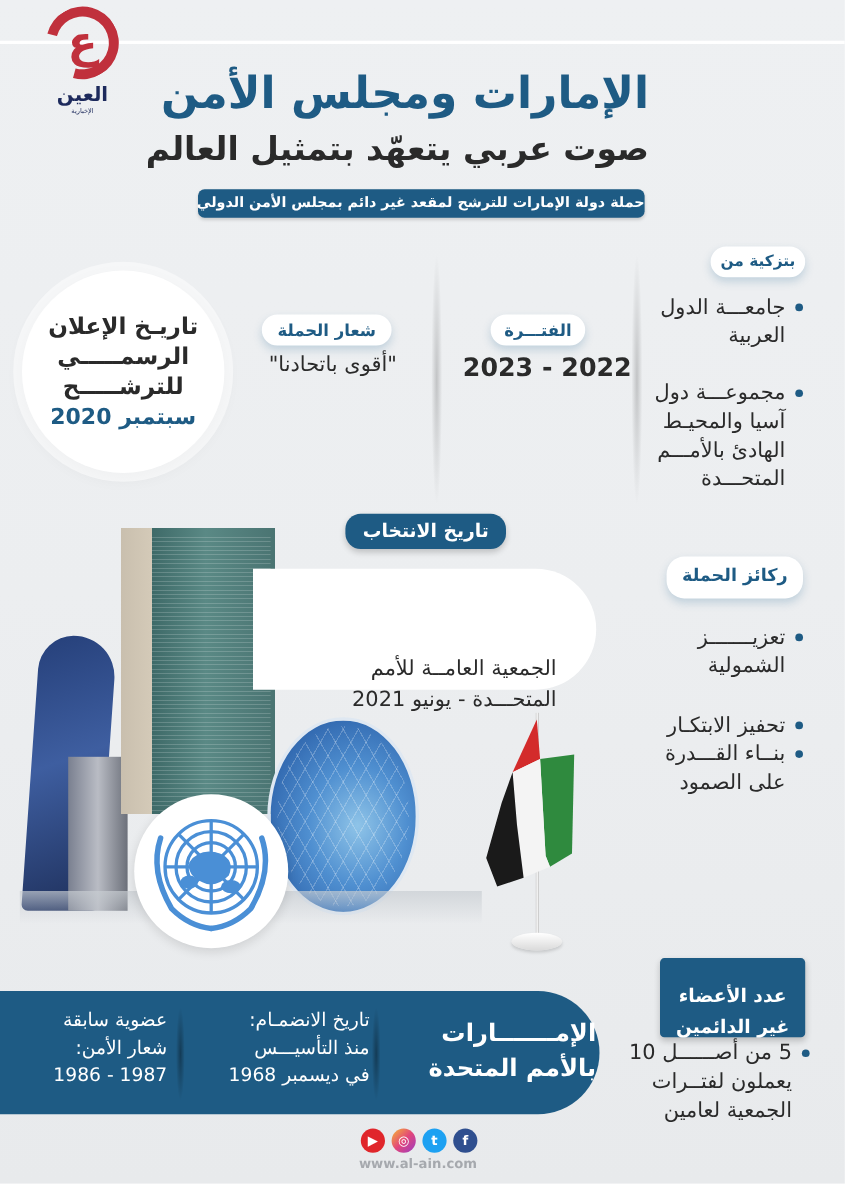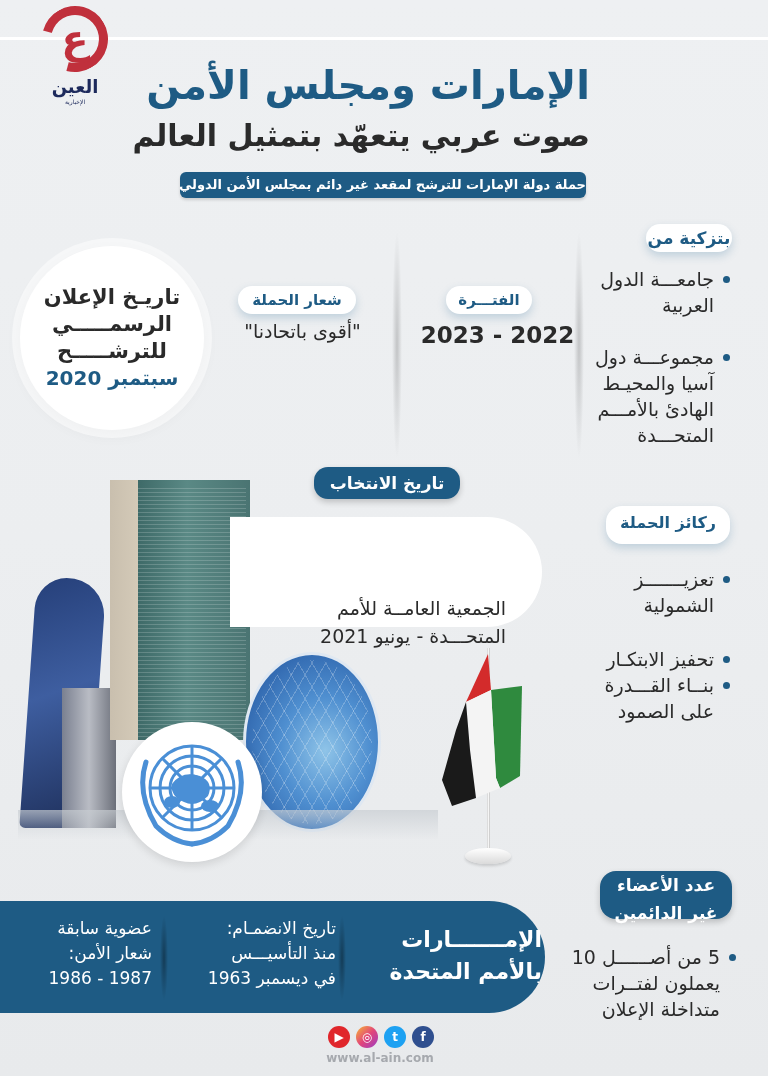--- a/index.html
+++ b/index.html
@@ -110,21 +110,21 @@
   <div class="logo-sub">الإخبارية</div>
 </div>
 
 <div class="abs title rtl">الإمارات ومجلس الأمن</div>
 <div class="abs subtitle rtl">صوت عربي يتعهّد بتمثيل العالم</div>
 <div class="abs banner rtl">حملة دولة الإمارات للترشح لمقعد غير دائم بمجلس الأمن الدولي</div>
 
 <div class="abs vshadow" style="left:392px; top:230px; height:230px;"></div>
 <div class="abs vshadow" style="left:574px; top:230px; height:230px;"></div>
 
-<div class="abs pill-light rtl" style="right:36px; top:224px; width:86px; height:28px; line-height:28px; font-size:17px;">بتزكية من</div>
+<div class="abs pill-light rtl" style="right:36px; top:224px; width:86px; height:28px; line-height:28px; font-size:14px;">بتزكية من</div>
 <div class="abs list rtl" style="top:266px;">
   <div class="list-item">
     <span class="bullet"></span>
     <div>جامعـــة الدول</div>
     <div>العربية</div>
   </div>
   <div class="list-item" style="margin-top:26px;">
     <span class="bullet"></span>
     <div>مجموعـــة دول</div>
     <div>آسيا والمحيـط</div>
@@ -207,43 +207,43 @@
     <span class="bullet"></span>
     <div>تحفيز الابتكـار</div>
   </div>
   <div class="list-item" style="">
     <span class="bullet"></span>
     <div>بنــاء القـــدرة</div>
     <div>على الصمود</div>
   </div>
 </div>
 
-<div class="abs pill-dark rtl" style="right:36px; top:871px; width:132px; height:48px; border-radius:16px; font-size:17px; line-height:28px; padding-top:0;">
+<div class="abs pill-dark rtl" style="right:36px; top:871px; width:132px; height:72px; border-radius:4px; font-size:17px; line-height:28px; padding-top:21px;">
   <div>عدد الأعضاء</div>
   <div>غير الدائمين</div>
 </div>
 <div class="abs list rtl" style="top:944px; right:32px; width:220px;">
   <div class="list-item">
     <span class="bullet"></span>
     <div>5 من أصــــــل 10</div>
     <div>يعملون لفتــرات</div>
-    <div>متداخلة الإعلان</div>
+    <div>الجمعية لعامين</div>
   </div>
 </div>
 
 <div class="abs bottom-band"></div>
 <div class="abs band-title rtl">
   <div>الإمـــــــارات</div>
   <div>بالأمم المتحدة</div>
 </div>
 <div class="abs band-div" style="left:338px;"></div>
 <div class="abs band-col band-col-1 rtl">
   <div>تاريخ الانضمـام:</div>
   <div>منذ التأسيـــس</div>
-  <div>في ديسمبر 1963</div>
+  <div>في ديسمبر 1968</div>
 </div>
 <div class="abs band-div" style="left:160px;"></div>
 <div class="abs band-col band-col-2 rtl">
   <div>عضوية سابقة</div>
   <div>شعار الأمن:</div>
   <div>1987 - 1986</div>
 </div>
 
 <div class="abs socials">
   <div class="social" style="background:#e0262b;">

